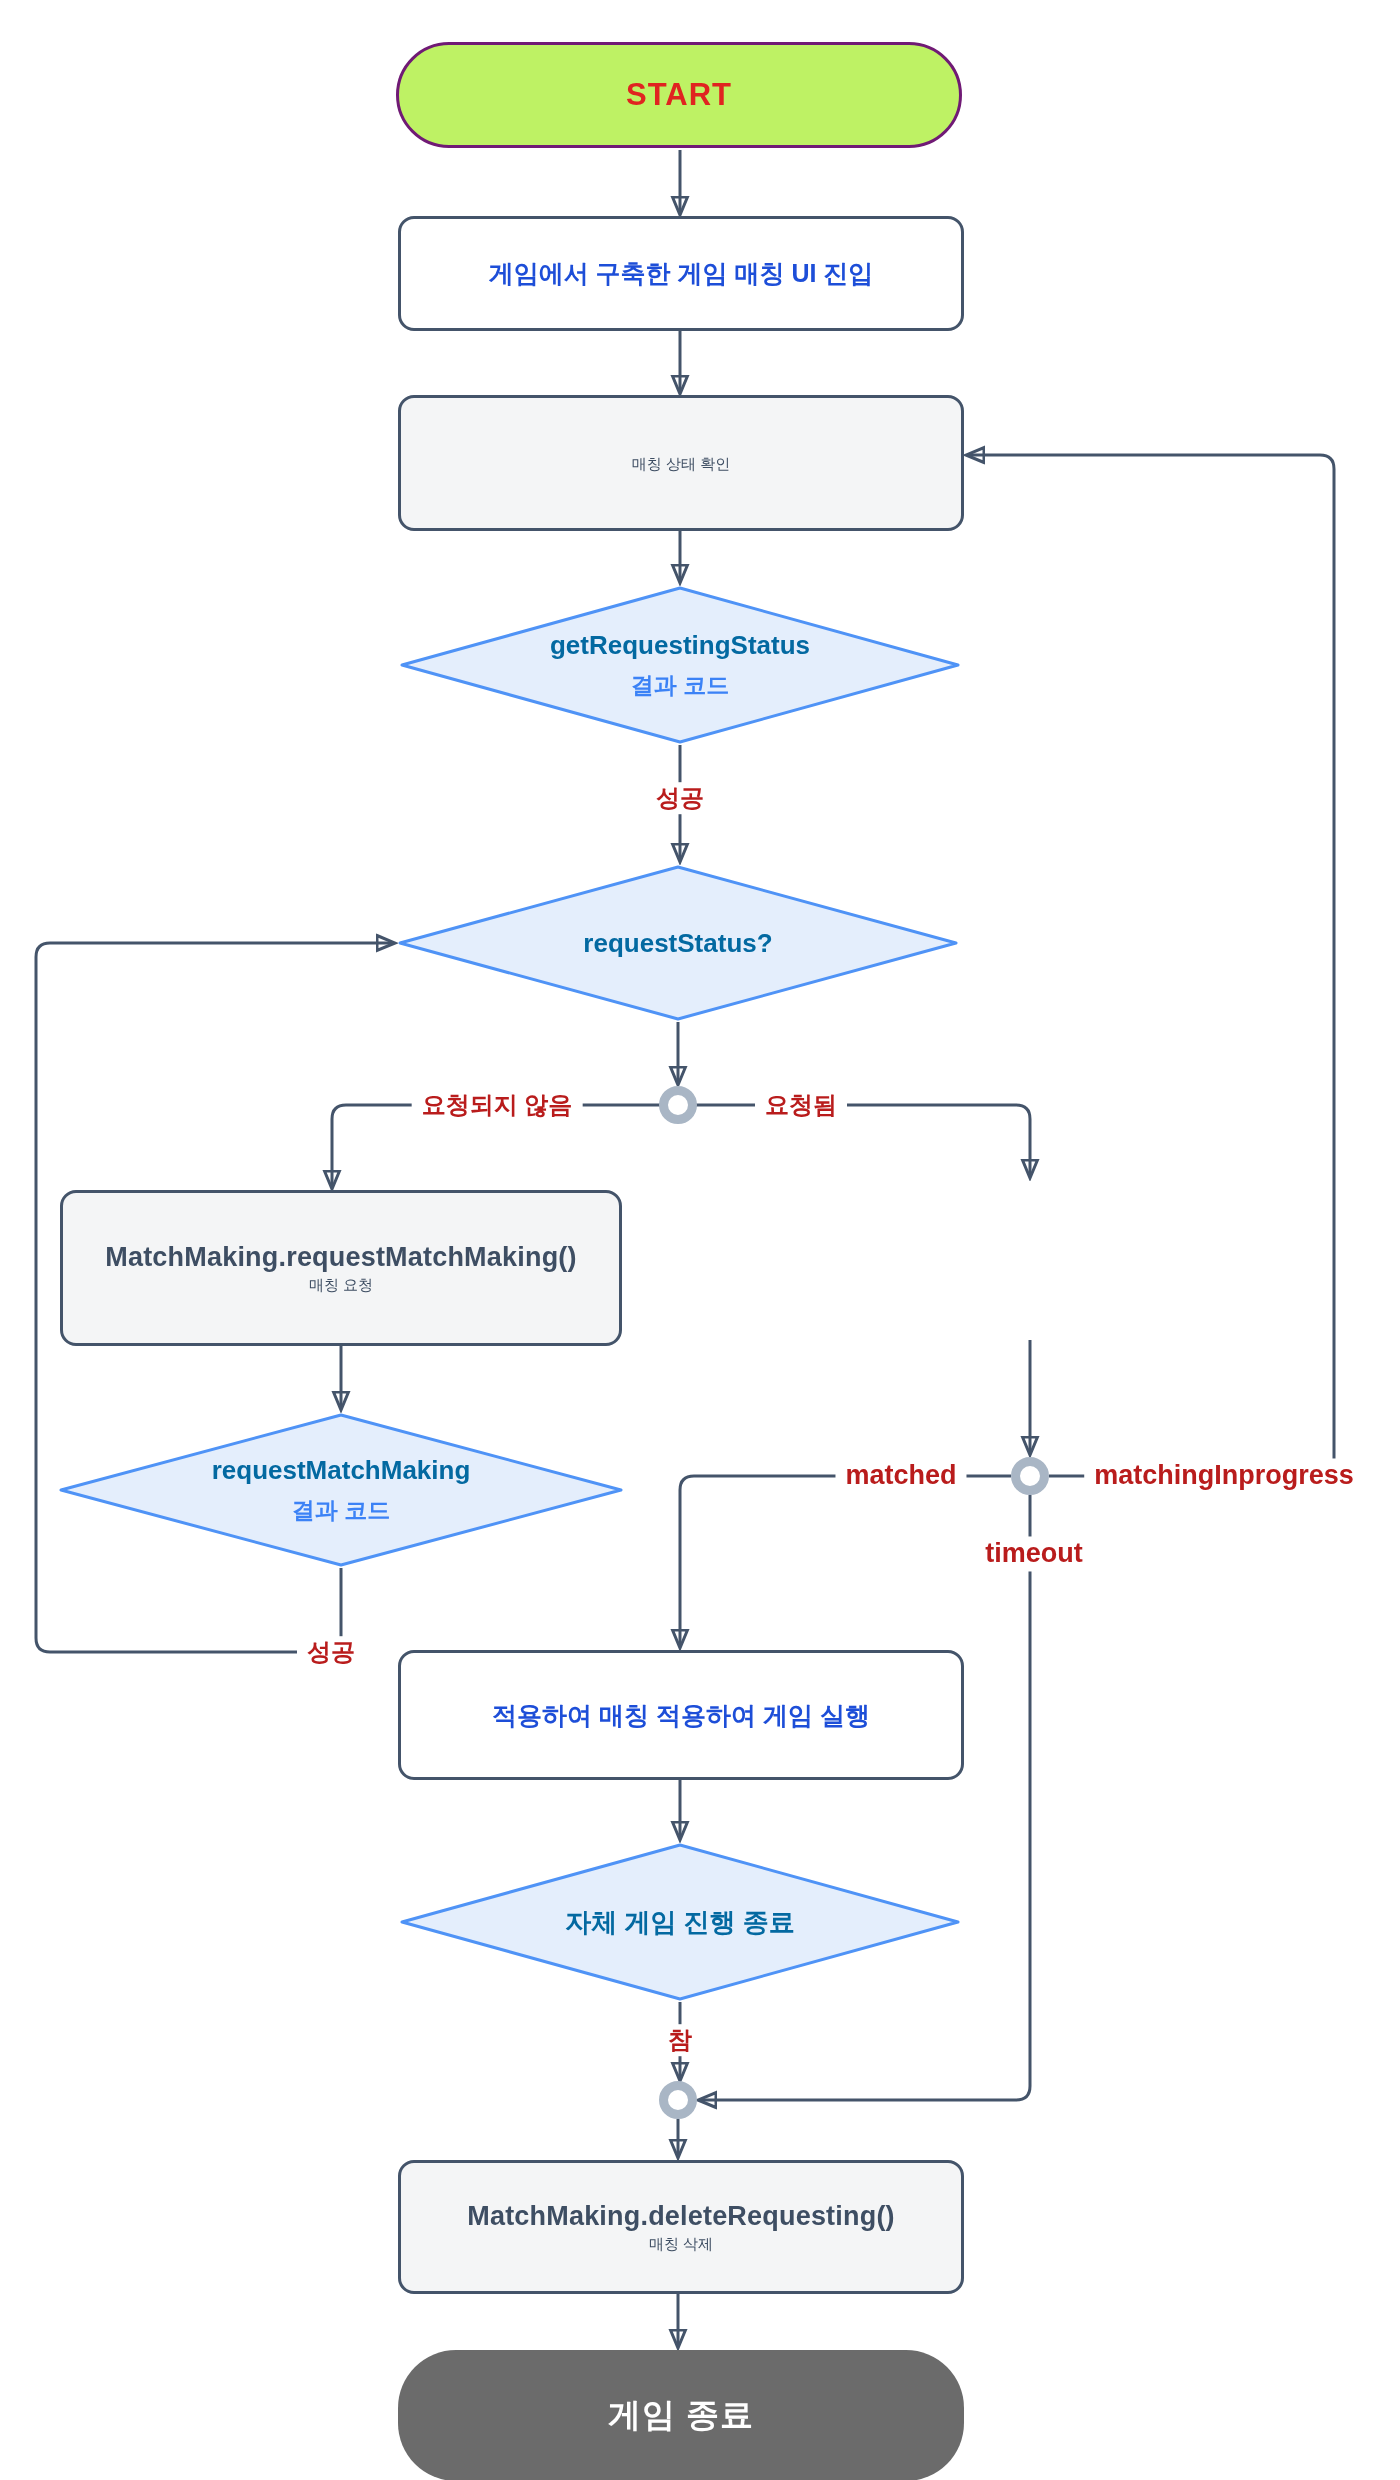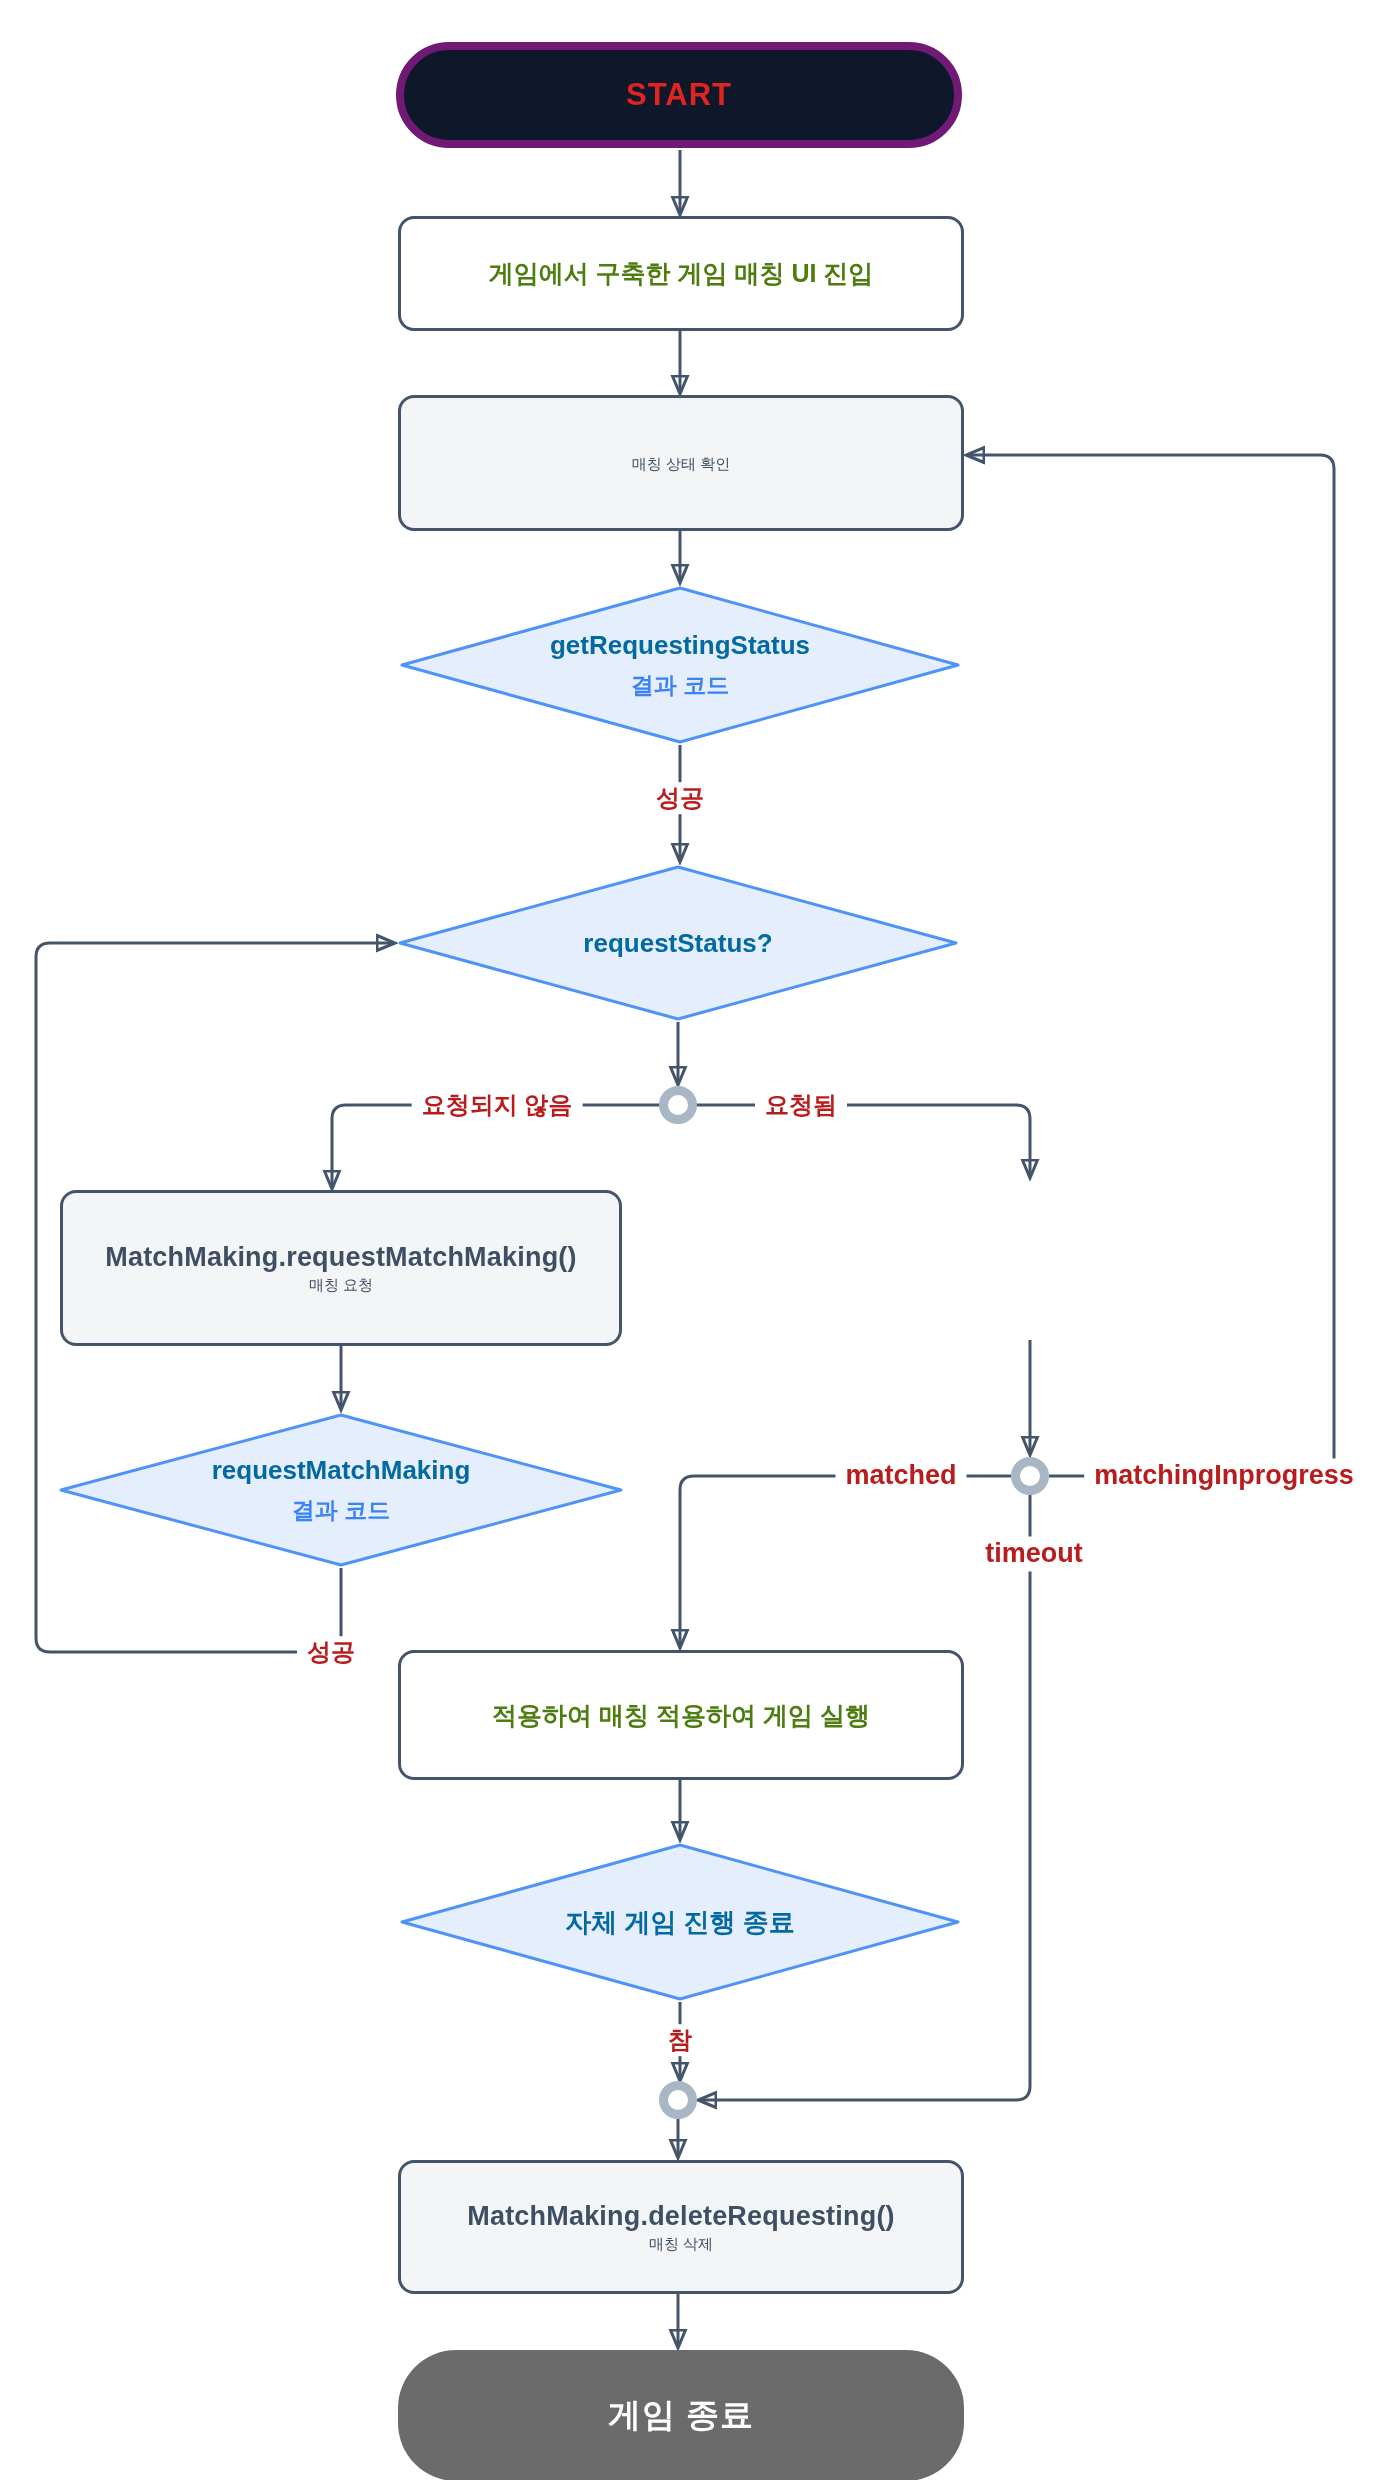--- a/index.html
+++ b/index.html
@@ -10,24 +10,24 @@
   #edges{position:absolute;left:0;top:0;width:1400px;height:2480px;}
   #edges path{fill:none;stroke:#44546a;stroke-width:3;}
 
   
   .node{position:absolute;box-sizing:border-box;border:3px solid #44546a;border-radius:16px;
         background:#ffffff;display:flex;flex-direction:column;align-items:center;justify-content:center;
         text-align:center;}
   .node.gray{background:#f4f5f6;}
   .t-code{font-size:27px;font-weight:700;color:#3e4e63;letter-spacing:.2px;}
   .t-sub{font-size:15px;font-weight:400;color:#3e4e63;margin-top:3px;}
-  .t-single{font-size:25px;font-weight:700;color:#4d7c0f;}
+  .t-single{font-size:25px;font-weight:700;color:#1d4ed8;}
 
   
-  .pill-start{background:#0f172a;border:8px solid #701a75;border-radius:60px;}
+  .pill-start{background:#bef264;border:3px solid #701a75;border-radius:60px;}
   .pill-start .t-term{font-size:31px;font-weight:700;color:#e02420;letter-spacing:1px;}
   .pill-end{background:#6b6b6b;border:none;border-radius:58px;}
   .pill-end .t-term{font-size:33px;font-weight:700;color:#ffffff;letter-spacing:1px;}
 
   
   .diamond{position:absolute;}
   .diamond svg{position:absolute;left:0;top:0;width:100%;height:100%;}
   .diamond svg polygon{fill:#e4eefc;stroke:#4f93f6;stroke-width:3;stroke-linejoin:round;}
   .dtext{position:absolute;left:0;top:0;width:100%;height:100%;display:flex;flex-direction:column;
          align-items:center;justify-content:center;text-align:center;}

